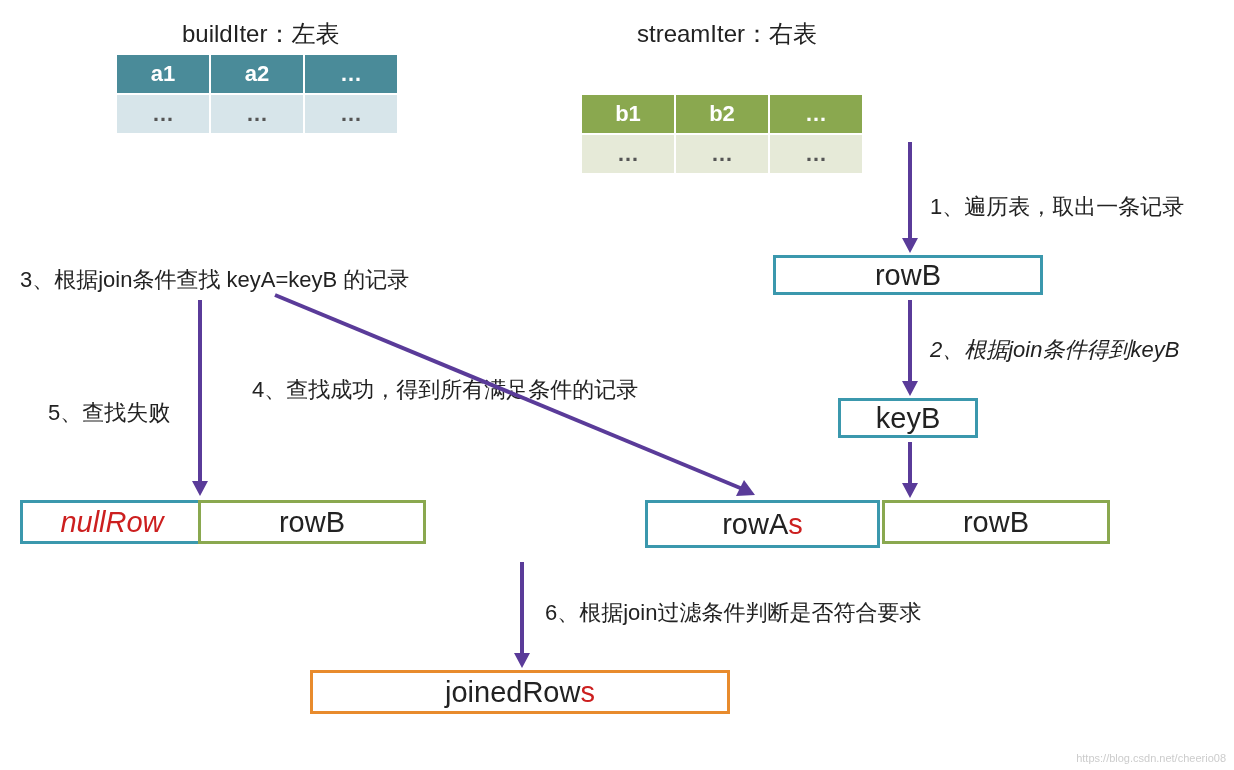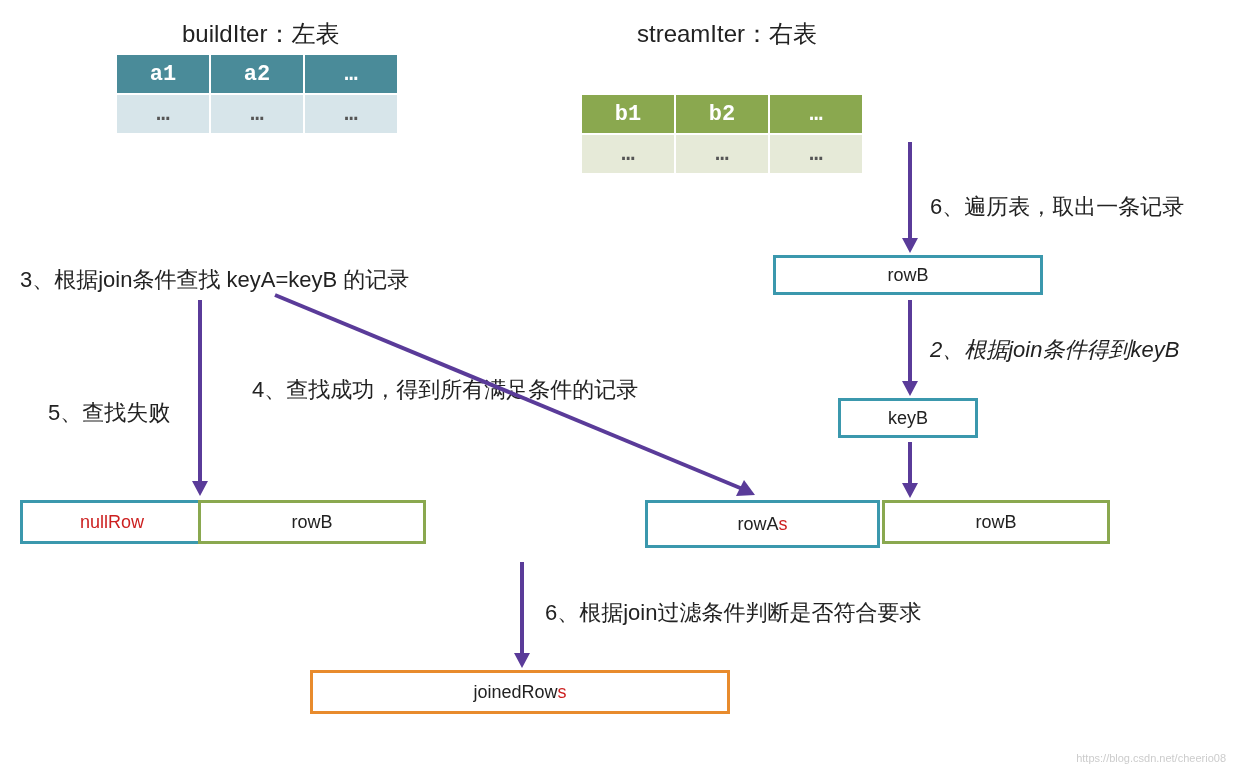--- a/index.html
+++ b/index.html
@@ -1,27 +1,27 @@
 <!DOCTYPE html>
 <html><head>
 <meta charset="utf-8">
 <style>
   * { margin: 0; padding: 0; box-sizing: border-box; }
   body { font-family: "Microsoft YaHei", "SimSun", Arial, sans-serif; background: #fff; width: 1234px; height: 770px; position: relative; }
   .abs { position: absolute; }
   .title { font-size: 24px; color: #222; font-weight: 400; margin-left: 7px; }
   .table { display: inline-block; }
-  .tbl-row { display: flex; font-family: Liberation Mono, monospace; }
+  .tbl-row { display: flex; }
   .tbl-cell { width: 94px; height: 40px; display: flex; align-items: center; justify-content: center; font-size: 22px; font-weight: 600; border: 1px solid #fff; }
   .tbl-left-hdr { background: #4a8b99; color: #fff; }
   .tbl-left-body { background: #d7e5ea; color: #555; }
   .tbl-right-hdr { background: #8aa84f; color: #fff; }
   .tbl-right-body { background: #e6ead8; color: #555; }
   .step-label { font-size: 22px; color: #222; }
-  .box { border: 3px solid; background: #fff; display: flex; align-items: center; justify-content: center; font-size: 18px; padding: 4px 12px; }
+  .box { border: 3px solid; background: #fff; display: flex; align-items: center; justify-content: center; font-size: 29px; padding: 4px 12px; }
   .box-blue { border-color: #3b98ad; color: #222; }
   .box-green { border-color: #8aa84f; color: #222; }
   .box-orange { border-color: #e88b2d; color: #222; }
   .red-text { color: #cc1f1f; }
   .watermark { position: absolute; bottom: 6px; right: 8px; font-size: 11px; color: #ccc; margin-left: 45px; }
 </style>
 </head>
 <body>
 
 <div class="abs title" style="left:175px; top:18px;">buildIter：左表</div>
@@ -47,21 +47,21 @@
     <div class="tbl-cell tbl-right-hdr">b2</div>
     <div class="tbl-cell tbl-right-hdr">…</div>
   </div>
   <div class="tbl-row">
     <div class="tbl-cell tbl-right-body">…</div>
     <div class="tbl-cell tbl-right-body">…</div>
     <div class="tbl-cell tbl-right-body">…</div>
   </div>
 </div>
 
-<div class="abs step-label" style="left:930px; top:192px;">6、遍历表，取出一条记录</div>
+<div class="abs step-label" style="left:930px; top:192px;">1、遍历表，取出一条记录</div>
 <svg class="abs" style="left:895px; top:140px;" width="30" height="115">
   <line x1="15" y1="2" x2="15" y2="102" stroke="#5a3b99" stroke-width="4"></line>
   <polygon points="15,113 7,98 23,98" fill="#5a3b99"></polygon>
 </svg>
 
 <div class="abs box box-blue" style="left:773px; top:255px; width:270px; height:40px;">rowB</div>
 
 <div class="abs step-label" style="left:930px; top:335px;font-style:italic;">2、根据join条件得到keyB</div>
 <svg class="abs" style="left:895px; top:298px;" width="30" height="100">
   <line x1="15" y1="2" x2="15" y2="88" stroke="#5a3b99" stroke-width="4"></line>
@@ -82,21 +82,21 @@
 <svg class="abs" style="left:270px; top:290px;" width="500" height="220">
   <line x1="5" y1="5" x2="475" y2="200" stroke="#5a3b99" stroke-width="4"></line>
   <polygon points="485,205 466,206 474,190" fill="#5a3b99"></polygon>
 </svg>
 
 <svg class="abs" style="left:895px; top:440px;" width="30" height="60">
   <line x1="15" y1="2" x2="15" y2="48" stroke="#5a3b99" stroke-width="4"></line>
   <polygon points="15,58 7,43 23,43" fill="#5a3b99"></polygon>
 </svg>
 
-<div class="abs box box-blue" style="left:20px; top:500px; width:184px; height:44px;">
+<div class="abs box box-blue" style="left:20px; top:500px; width:184px; height:44px;font-style:italic;">
   <span class="red-text">nullRow</span>
 </div>
 <div class="abs box box-green" style="left:198px; top:500px; width:228px; height:44px;">rowB</div>
 
 <div class="abs box box-blue" style="left:645px; top:500px; width:235px; height:48px;">
   <span>rowA</span>
     <span class="red-text">s</span>
 </div>
 <div class="abs box box-green" style="left:882px; top:500px; width:228px; height:44px;">rowB</div>
 

